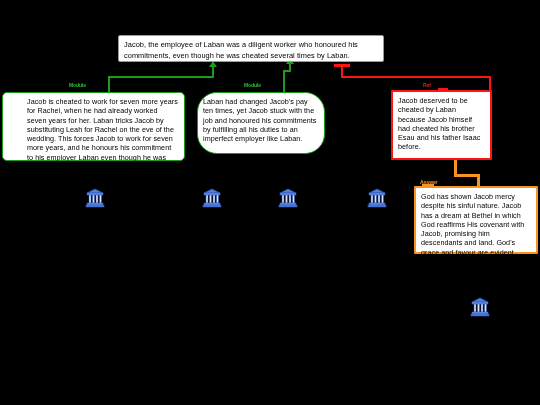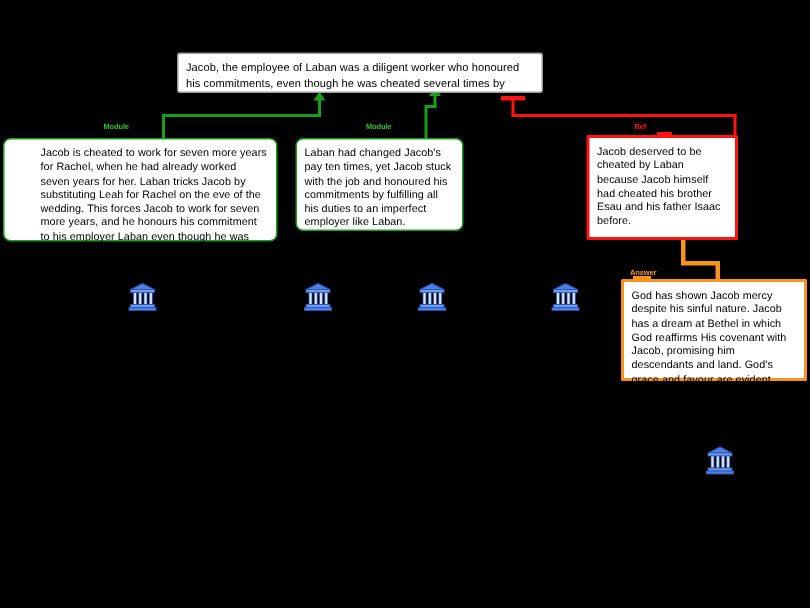--- a/index.html
+++ b/index.html
@@ -116,29 +116,29 @@
   <div class="ln o" style="left:454px; top:160px; width:3px; height:16px;"></div>
   <div class="ln o" style="left:454px; top:174px; width:26px; height:3px;"></div>
   <div class="ln o" style="left:477px; top:174px; width:3px; height:12px;"></div>
   <div class="ln o" style="left:422px; top:184px; width:12px; height:3px;"></div>
 
   <div class="edge-label g" style="left:69px; top:82px;">Module</div>
   <div class="edge-label g" style="left:244px; top:82px;">Module</div>
   <div class="edge-label r" style="left:423px; top:82px;">Ref</div>
   <div class="edge-label o" style="left:420px; top:179px;">Answer</div>
 
-  <div class="node title" style="left:118px; top:35px; width:244px; height:27px;">
+  <div class="node title" style="left:118px; top:35px; width:266px; height:27px;">
     <span>Jacob, the employee of Laban was a diligent worker who honoured his commitments, even though he was cheated several times by Laban.</span>
   </div>
 
   <div class="node green" style="left:2px; top:92px; width:183px; height:69px;padding-left:24px;">
     <span>Jacob is cheated to work for seven more years for Rachel, when he had already worked seven years for her. Laban tricks Jacob by substituting Leah for Rachel on the eve of the wedding. This forces Jacob to work for seven more years, and he honours his commitment to his employer Laban even though he was tricked.</span>
   </div>
 
-  <div class="node green" style="left:197px; top:92px; width:112px; height:62px;">
+  <div class="node green" style="left:197px; top:92px; width:128px; height:62px;border-radius:20px;">
     <span>Laban had changed Jacob's pay ten times, yet Jacob stuck with the job and honoured his commitments by fulfilling all his duties to an imperfect employer like Laban.</span>
   </div>
 
   <div class="node red" style="left:391px; top:90px; width:101px; height:70px;">
     <span>Jacob deserved to be cheated by Laban because Jacob himself had cheated his brother Esau and his father Isaac before.</span>
   </div>
 
   <div class="node orange" style="left:414px; top:186px; width:124px; height:68px;">
     <span>God has shown Jacob mercy despite his sinful nature. Jacob has a dream at Bethel in which God reaffirms His covenant with Jacob, promising him descendants and land. God's grace and favour are evident even though Jacob had deceived Esau.</span>
   </div>

